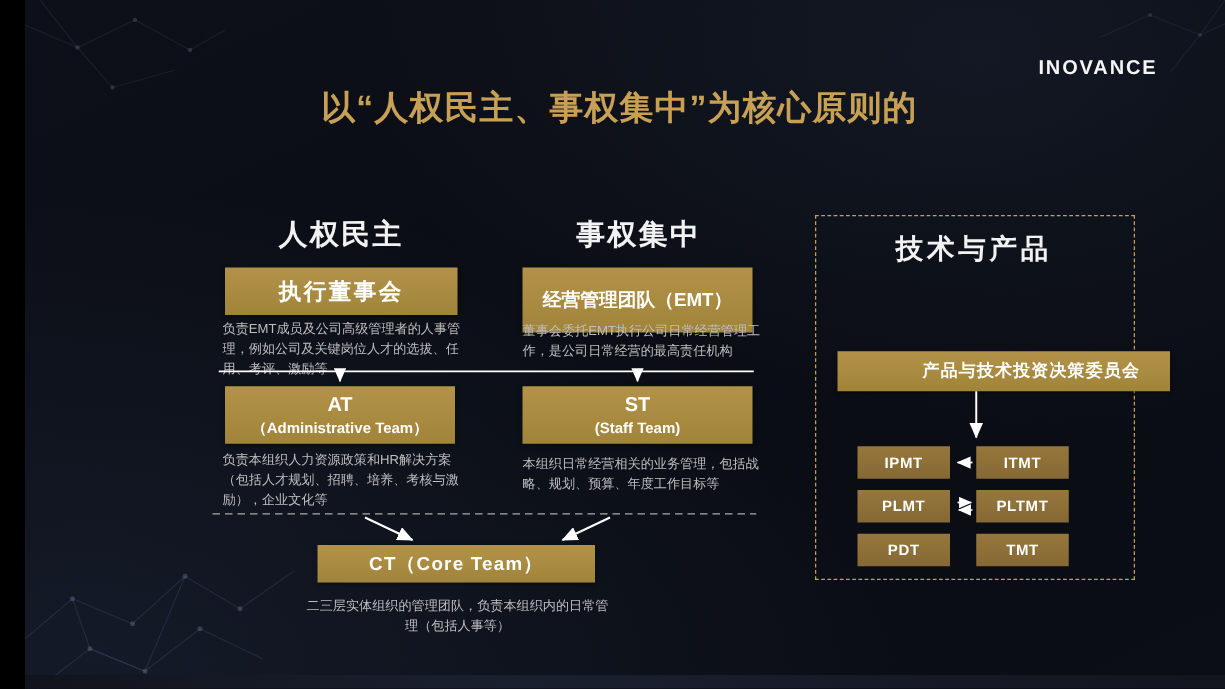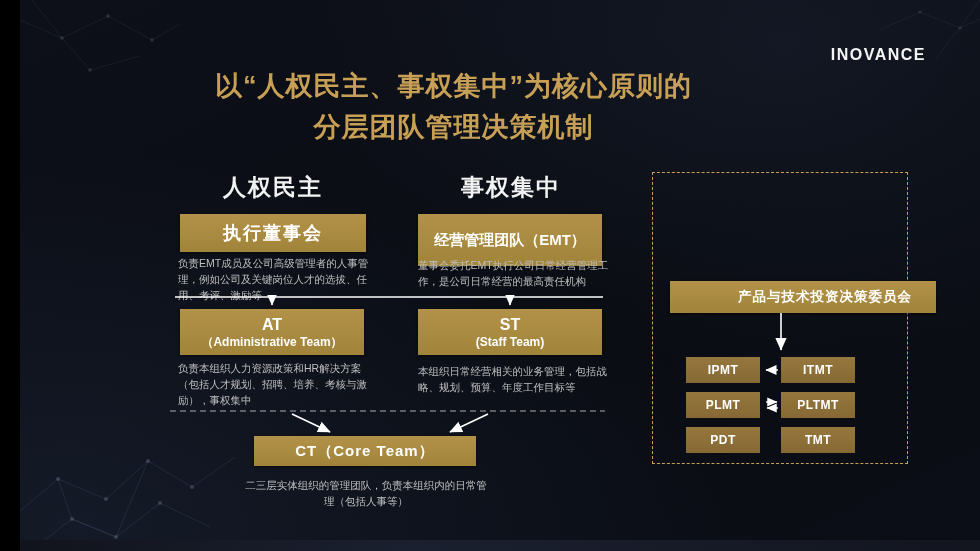--- a/index.html
+++ b/index.html
@@ -12,21 +12,21 @@
       linear-gradient(155deg,#0d1019 0%,#090c12 55%,#0b0e16 100%);
     color:#fff;
     margin-left:20px;
   }
   .deco{position:absolute;pointer-events:none;opacity:.55;}
   .footer-bar{position:absolute;left:0;bottom:0;width:980px;height:11px;
     background:linear-gradient(90deg,#11141c,#1b2030 40%,#12151e);}
   .logo{position:absolute;right:74px;top:46px;font-size:16px;font-weight:bold;
     letter-spacing:1.5px;color:#f5f5f5;}
   .title{position:absolute;left:0;top:66px;width:867px;text-align:center;
-    color:#c8a055;font-weight:bold;font-size:27px;line-height:1.5;letter-spacing:1px;}
+    color:#c8a055;font-weight:bold;font-size:27px;line-height:1.5;letter-spacing:1px;padding-left:42px;}
   .col-hdr{position:absolute;width:186px;text-align:center;color:#f2f2f2;
     font-weight:bold;font-size:23px;letter-spacing:2px;top:172px;}
   .hdr-left{left:160px;}
   .hdr-center{left:398px;}
   .gold-box{
     position:absolute;display:flex;align-items:center;justify-content:center;
     background:linear-gradient(180deg,#b29248,#a0843a);
     color:#fff;font-weight:bold;text-align:center;
     box-shadow:0 1px 3px rgba(0,0,0,.5);
   }
@@ -100,46 +100,46 @@
     <g fill="rgba(160,175,210,0.3)">
       <circle cx="80" cy="28" r="1.6"></circle>
         <circle cx="40" cy="12" r="1.6"></circle>
     </g>
   </svg>
 
   <div class="logo">INOVANCE</div>
 
   <div class="title">
     <div>以“人权民主、事权集中”为核心原则的</div>
-    <div>分层团队管理决策机制</div>
   </div>
 
   <div class="col-hdr hdr-left">人权民主</div>
   <div class="col-hdr hdr-center">事权集中</div>
 
   <div class="gold-box box-left-top">执行董事会</div>
   <div class="desc desc-left-top">负责EMT成员及公司高级管理者的人事管理，例如公司及关键岗位人才的选拔、任用、考评、激励等</div>
   <div class="gold-box box-team box-at">
     <span class="team-title">AT</span>
     <span class="team-sub">（Administrative Team）</span>
   </div>
-  <div class="desc desc-at">负责本组织人力资源政策和HR解决方案（包括人才规划、招聘、培养、考核与激励），事权集中</div>
+  <div class="desc desc-at">负责本组织人力资源政策和HR解决方案（包括人才规划、招聘、培养、考核与激励），企业文化等</div>
 
   <div class="gold-box box-center-top">经营管理团队（EMT）</div>
   <div class="desc desc-center-top">董事会委托EMT执行公司日常经营管理工作，是公司日常经营的最高责任机构</div>
   <div class="gold-box box-team box-st">
     <span class="team-title">ST</span>
     <span class="team-sub">(Staff Team)</span>
   </div>
   <div class="desc desc-st">本组织日常经营相关的业务管理，包括战略、规划、预算、年度工作目标等</div>
 
   <div class="gold-box box-ct">CT（Core Team）</div>
   <div class="desc desc-ct">二三层实体组织的管理团队，负责本组织内的日常管理（包括人事等）</div>
 
   <div class="right-panel"></div>
+  <div class="right-hdr">技术与产品</div>
   <div class="gold-box box-committee">产品与技术投资决策委员会</div>
 
   <div class="small-box sb-r1l">IPMT</div>
   <div class="small-box sb-r1r">ITMT</div>
   <div class="small-box sb-r2l">PLMT</div>
   <div class="small-box sb-r2r">PLTMT</div>
   <div class="small-box sb-r3l">PDT</div>
   <div class="small-box sb-r3r">TMT</div>
 
   <svg class="arrows" viewBox="0 0 980 551">

